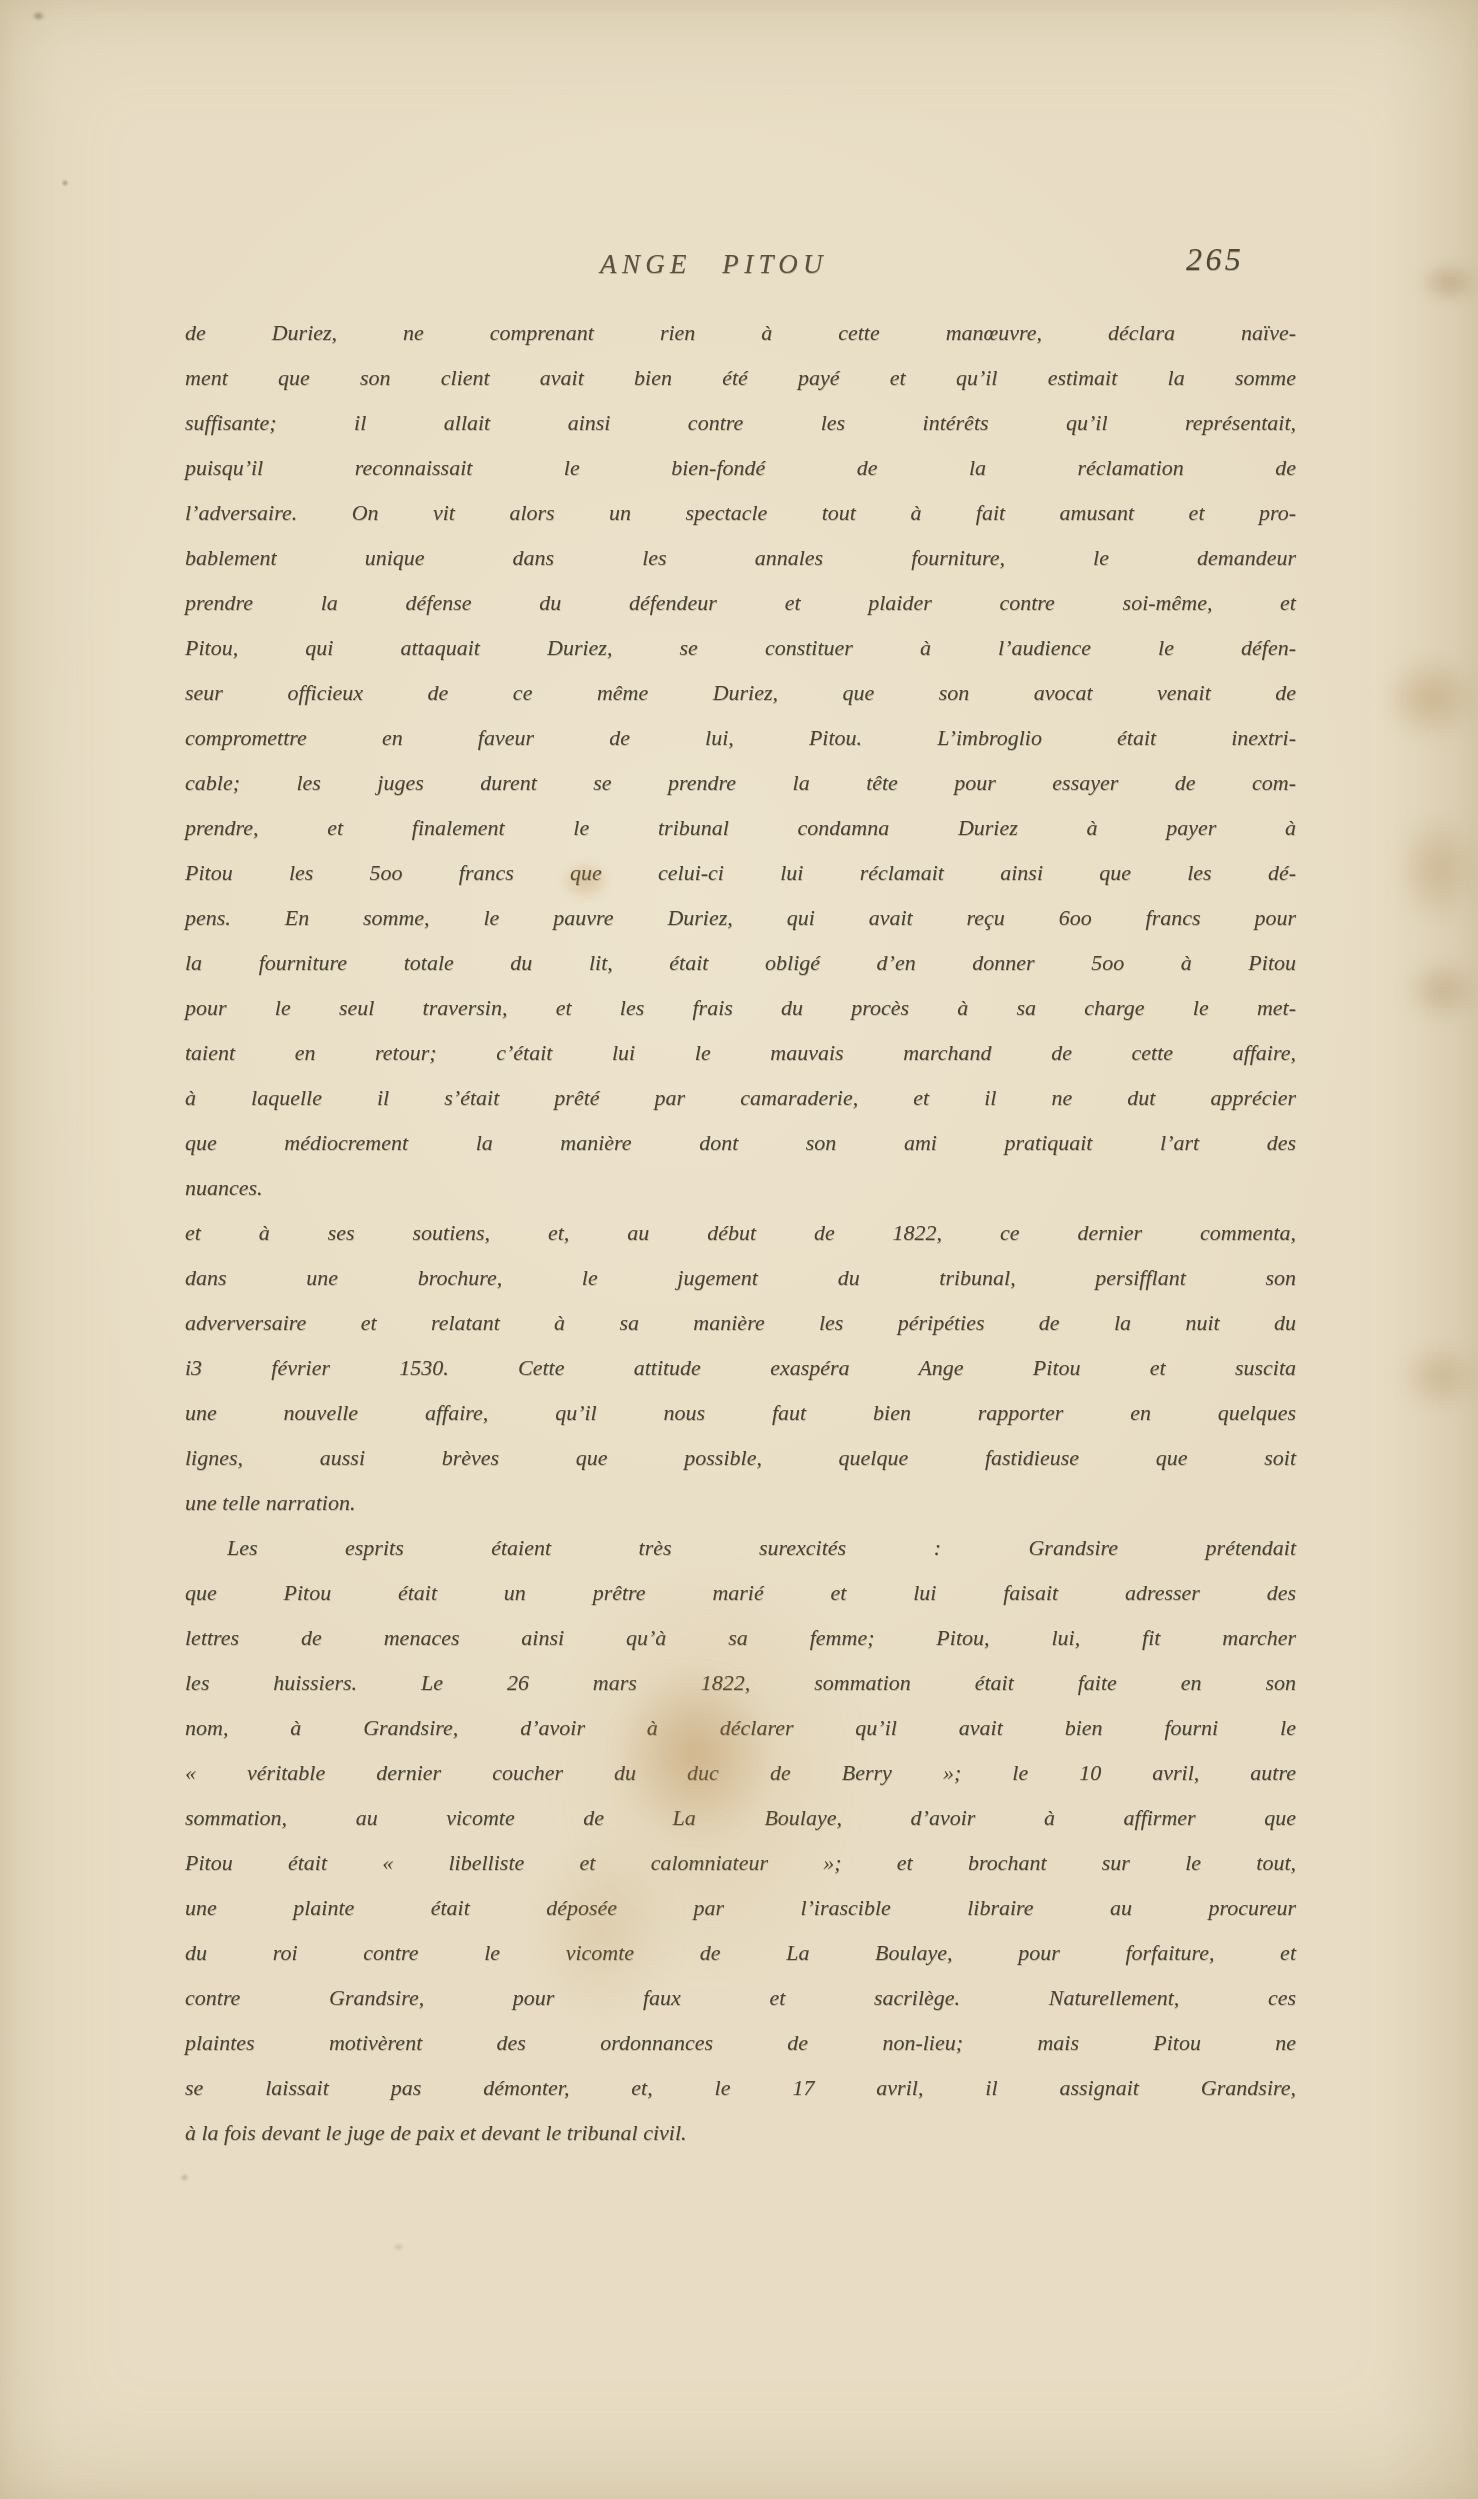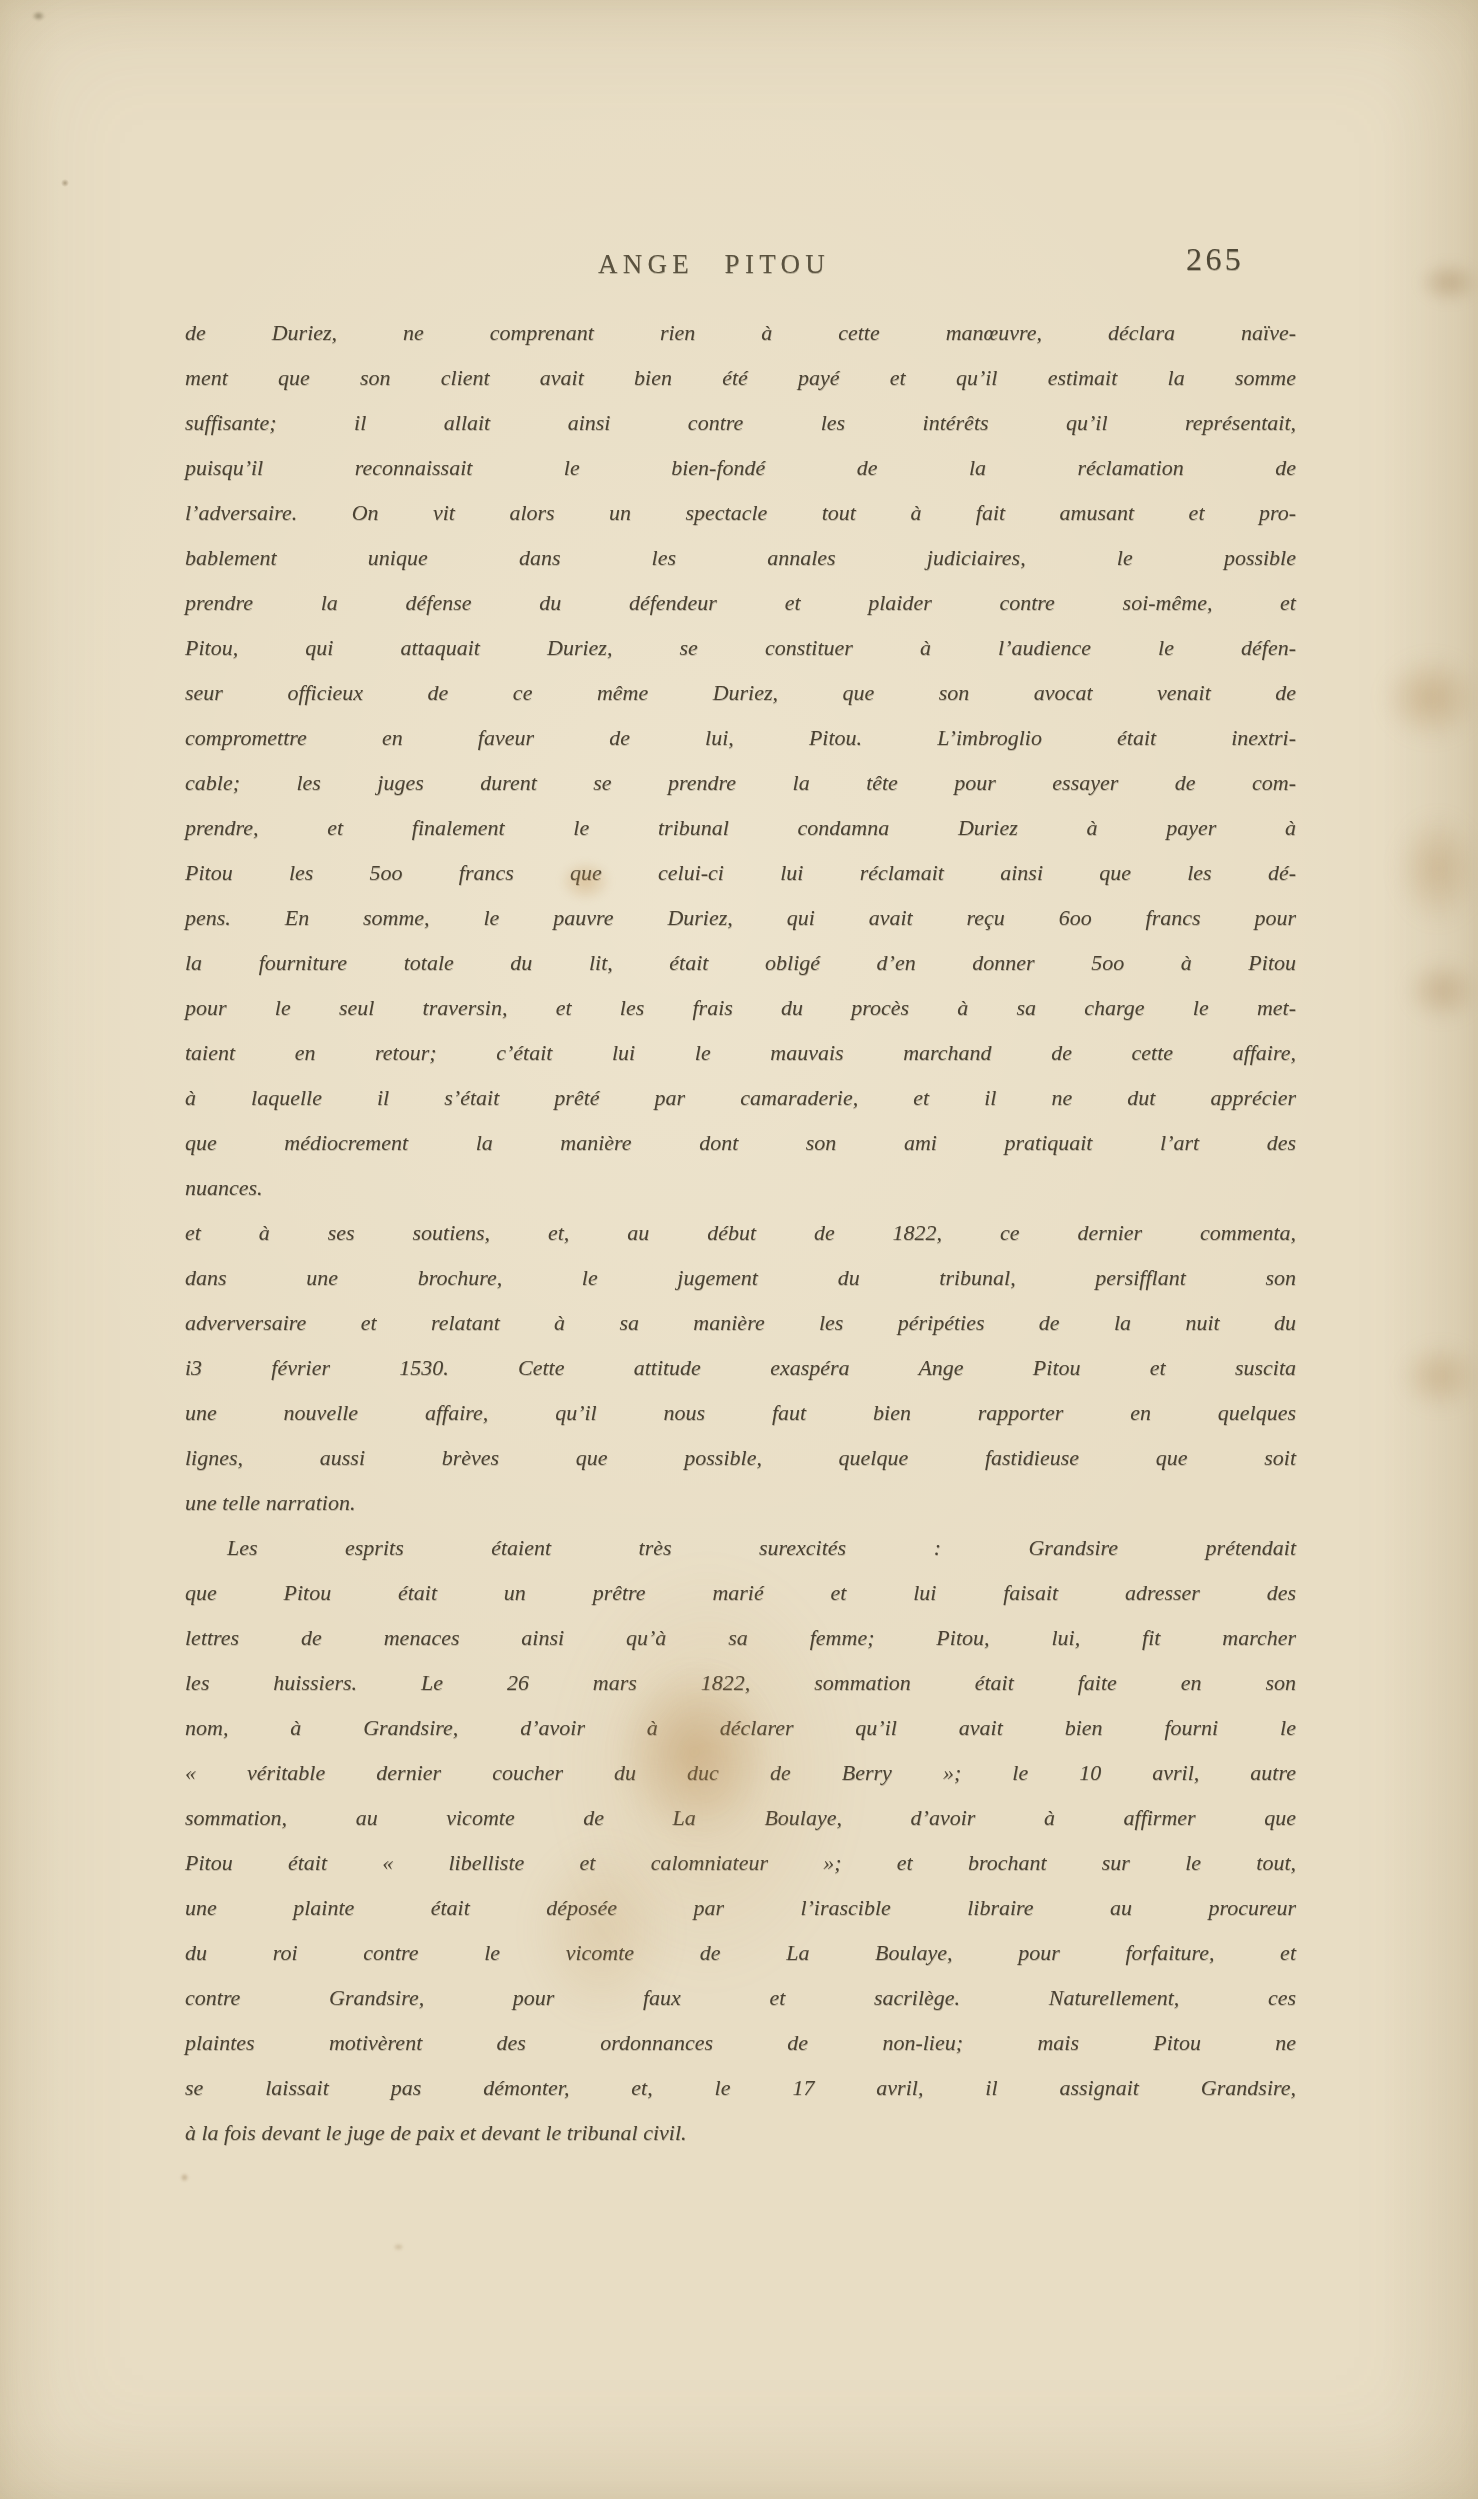--- a/index.html
+++ b/index.html
@@ -29,20 +29,21 @@
   }
 
   
   .running-header {
     position: absolute;
     top: 245px;
     left: 185px;
     width: 1111px;
     height: 42px;
     color: #5a523f;
+    font-style: italic;
   }
   .running-title {
     position: absolute;
     left: 0;
     right: 53px;
     top: 4px;
     text-align: center;
     font-size: 27px;
     letter-spacing: 5.3px;
     word-spacing: 18.5px;
@@ -112,21 +113,21 @@
     <span class="running-title">ANGE PITOU</span>
     <span class="page-number">265</span>
   </header>
 
   <main class="text-block">
       <div class="line">de Duriez, ne comprenant rien à cette manœuvre, déclara naïve-</div>
       <div class="line">ment que son client avait bien été payé et qu’il estimait la somme</div>
       <div class="line">suffisante; il allait ainsi contre les intérêts qu’il représentait,</div>
       <div class="line">puisqu’il reconnaissait le bien-fondé de la réclamation de</div>
       <div class="line">l’adversaire. On vit alors un spectacle tout à fait amusant et pro-</div>
-      <div class="line">bablement unique dans les annales judiciaires, le possible</div>
+      <div class="line">bablement unique dans les annales fourniture, le demandeur</div>
       <div class="line">prendre la défense du défendeur et plaider contre soi-même, et</div>
       <div class="line">Pitou, qui attaquait Duriez, se constituer à l’audience le défen-</div>
       <div class="line">seur officieux de ce même Duriez, que son avocat venait de</div>
       <div class="line">compromettre en faveur de lui, Pitou. L’imbroglio était inextri-</div>
       <div class="line">cable; les juges durent se prendre la tête pour essayer de com-</div>
       <div class="line">prendre, et finalement le tribunal condamna Duriez à payer à</div>
       <div class="line">Pitou les 5oo francs que celui-ci lui réclamait ainsi que les dé-</div>
       <div class="line">pens. En somme, le pauvre Duriez, qui avait reçu 6oo francs pour</div>
       <div class="line">la fourniture totale du lit, était obligé d’en donner 5oo à Pitou</div>
       <div class="line">pour le seul traversin, et les frais du procès à sa charge le met-</div>

